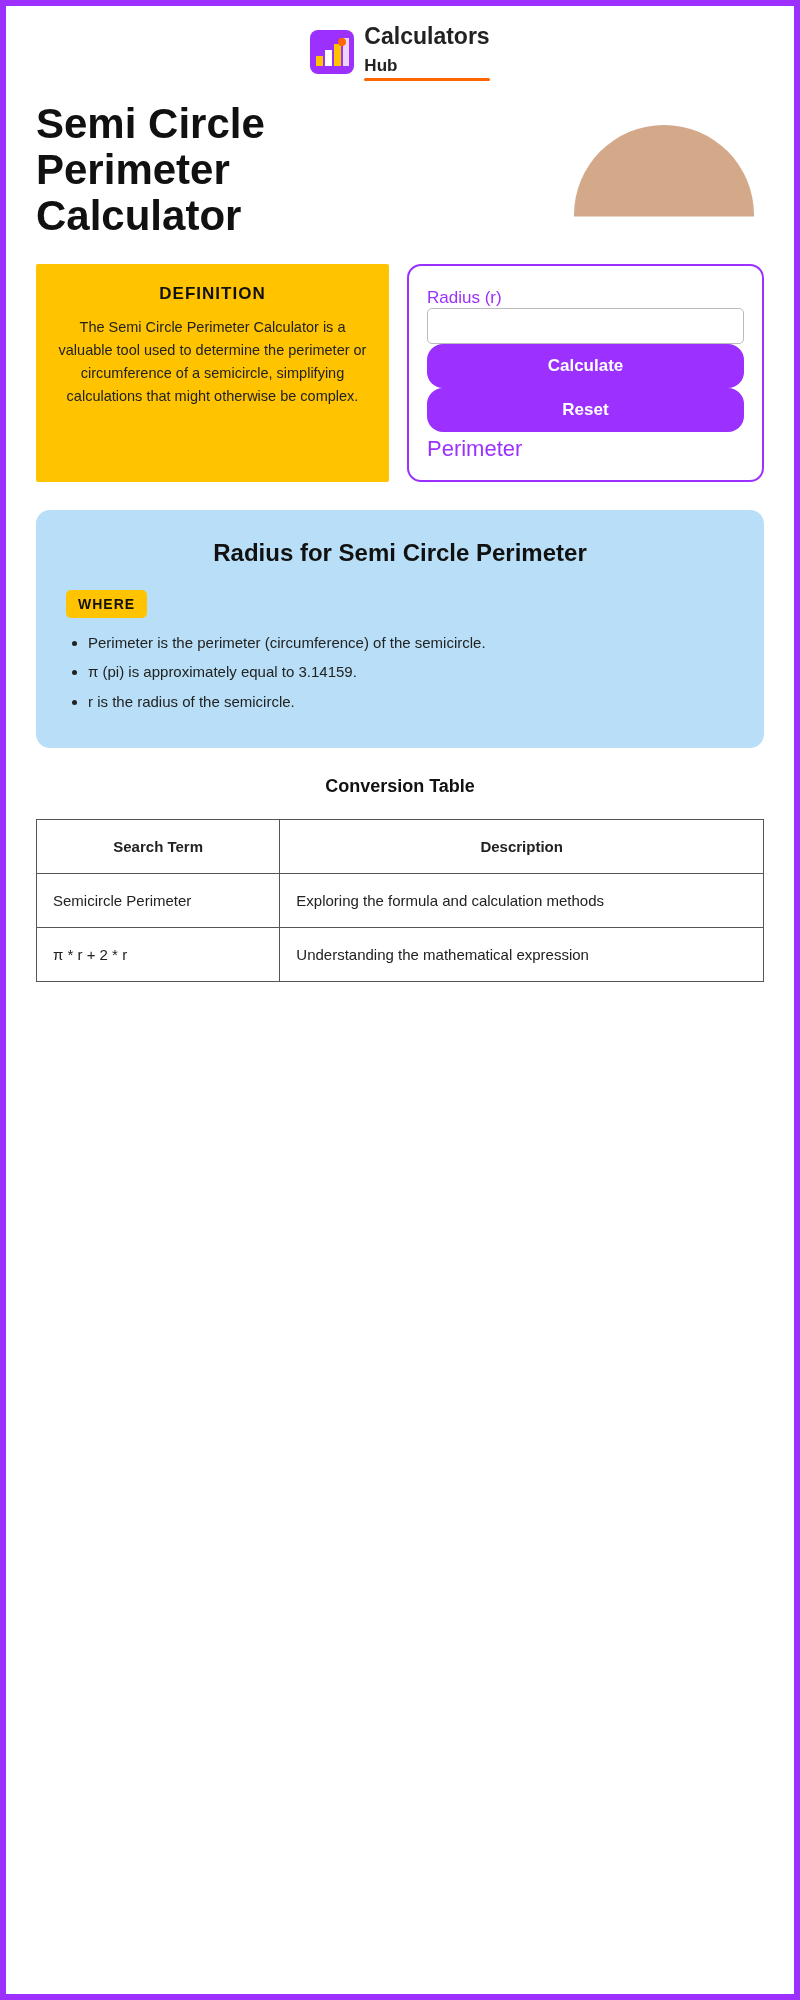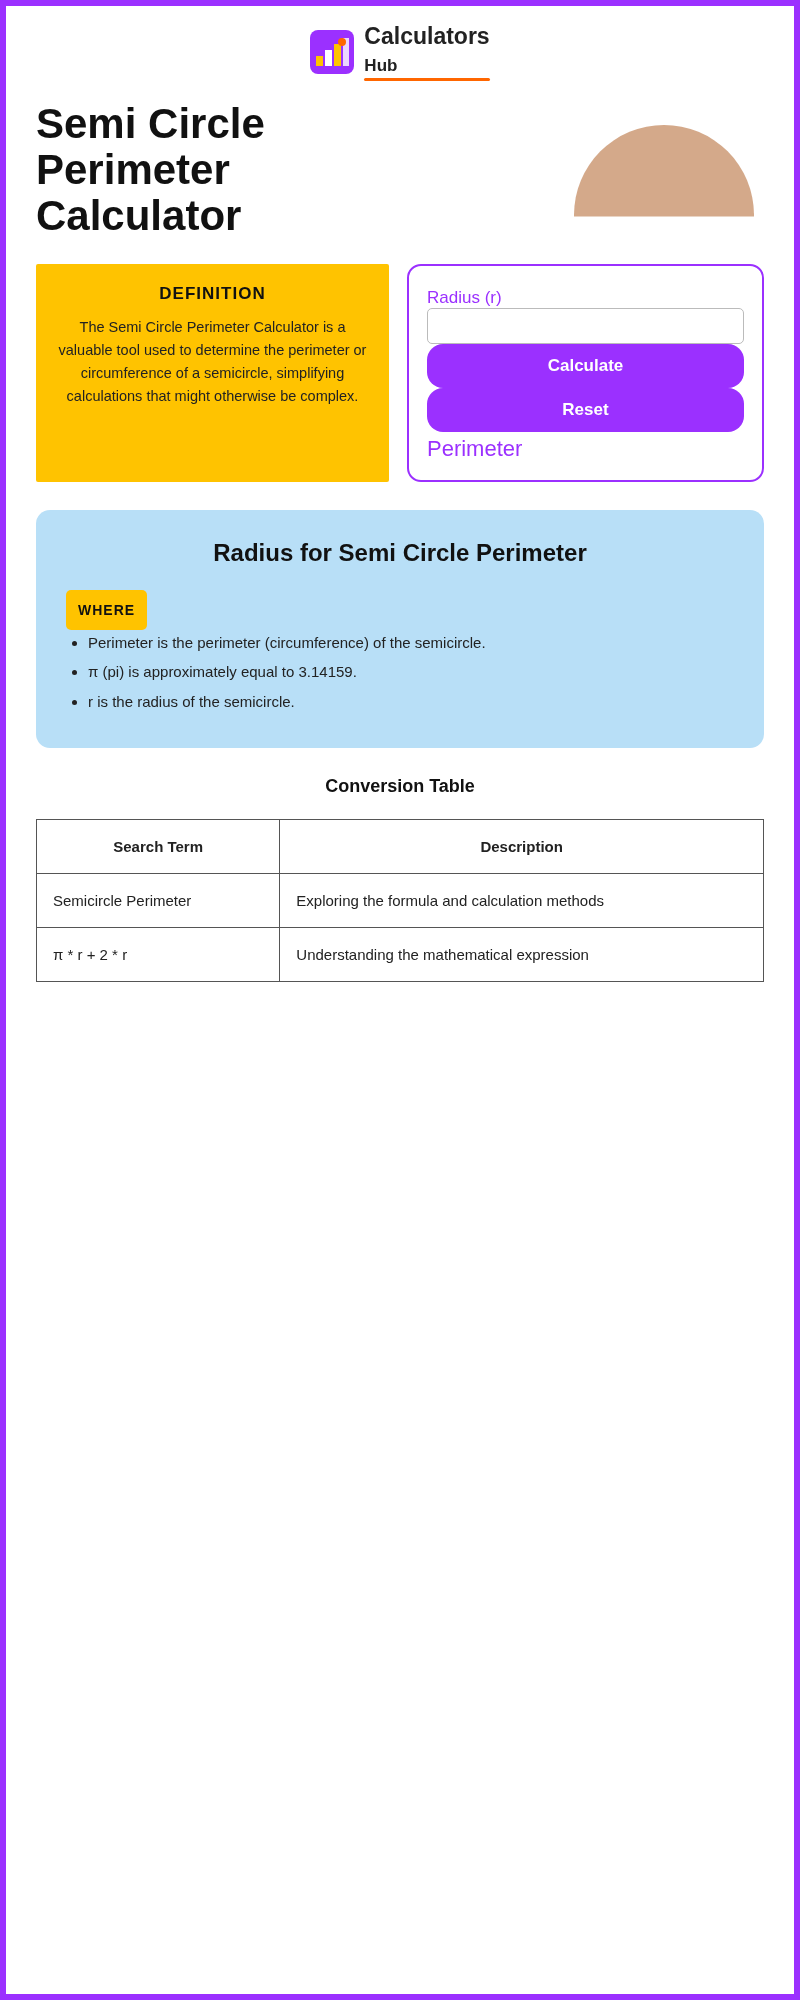--- a/index.html
+++ b/index.html
@@ -178,23 +178,23 @@
       margin-bottom: 22px;
       letter-spacing: 1px;
     }
 
     .where-badge {
       display: inline-block;
       background: #FFC300;
       color: #111;
       font-weight: 900;
       font-size: 14px;
-      padding: 12px 12px;
+      padding: 6px 12px;
       border-radius: 5px;
-      margin-bottom: 2px;
+      margin-bottom: 14px;
       letter-spacing: 1px;
     }
 
     .formula-list {
       list-style: disc;
       padding-left: 22px;
     }
 
     .formula-list li {
       font-size: 15px;

